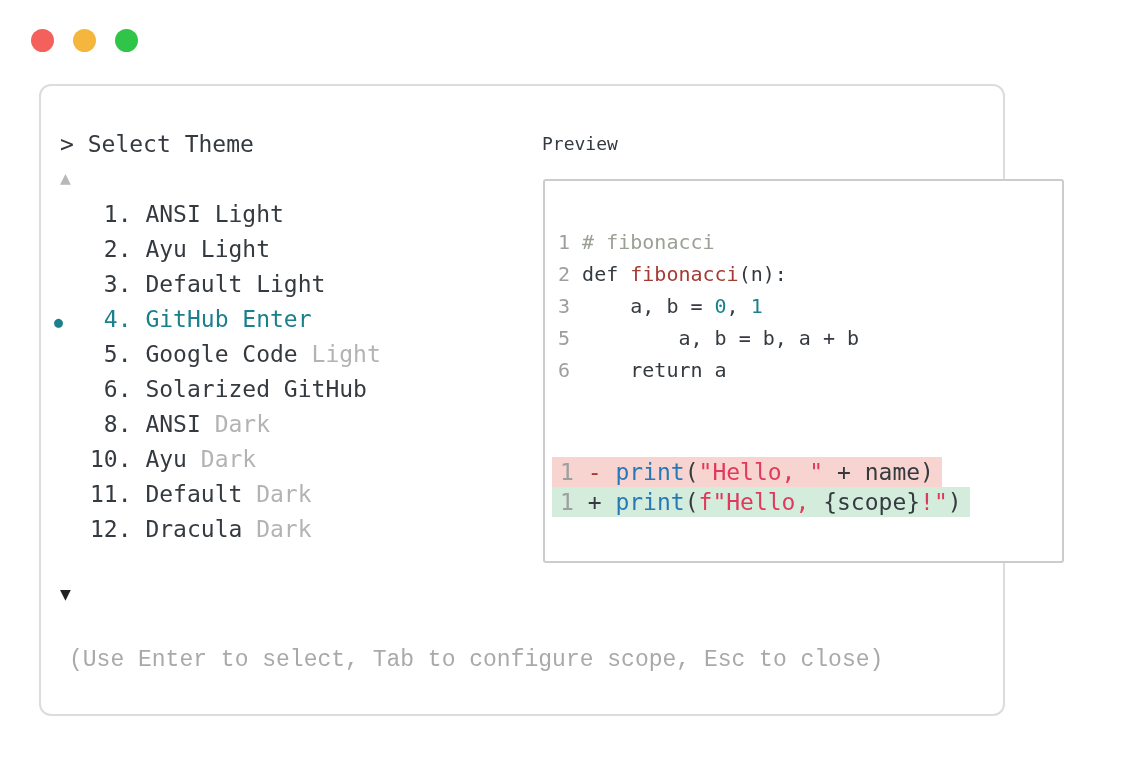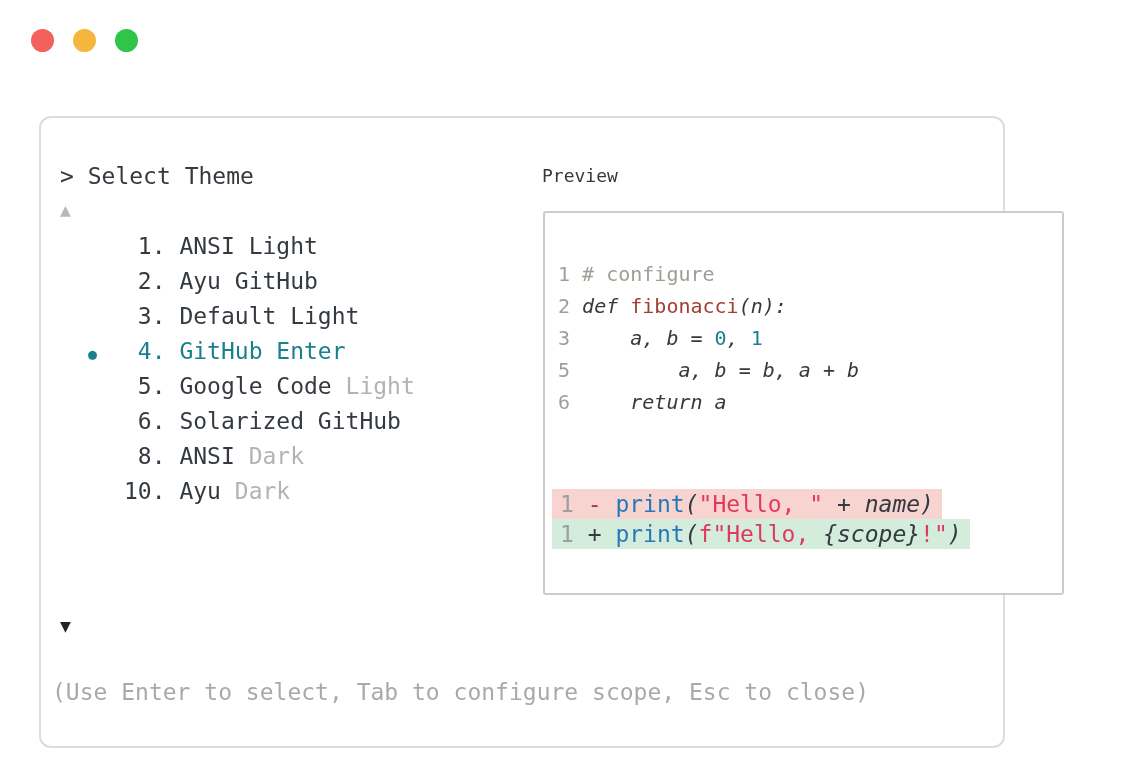--- a/index.html
+++ b/index.html
@@ -9,45 +9,45 @@
     font-family: "DejaVu Sans Mono", "Liberation Mono", monospace;
     color: var(--dark);
   }
   
   .dots { position: absolute; left: 31px; top: 29px; display: flex; gap: 19px; }
   .dot { width: 23px; height: 23px; border-radius: 50%; }
 
   
   .panel {
     position: absolute; left: 39px; top: 84px; width: 966px; height: 632px;
-    border: 2px solid var(--panel_border); border-radius: 12px; background: #fff; margin-top: 32px;
+    border: 2px solid var(--panel_border); border-radius: 12px; background: #fff;
   }
   .prompt {
     position: absolute; left: 19px; top: 42px;
     font-size: 23px; line-height: 32px; color: var(--dark); white-space: pre;
   }
   .arrow { position: absolute; left: 19px; font-size: 18px; line-height: 20px; }
   .arrow.up   { top: 82px;  color: var(--up_arrow); }
   .arrow.down { top: 498px; color: var(--down_arrow); }
 
-  #theme-list { position: absolute; left: 0; top: 112px; width: 500px; padding-left: 34px; }
+  #theme-list { position: absolute; left: 0; top: 112px; width: 500px; }
   .theme-row {
     white-space: pre; font-size: 23px; line-height: 32px;
     padding-left: 13px; color: var(--dark); cursor: default;
   }
   .theme-row .gutter {
     display: inline-block; width: 36px; font-size: 15px;
     color: var(--accent); vertical-align: baseline;
   }
   .theme-row .dim { color: var(--dim); }
   .theme-row.selected, .theme-row.selected .num, .theme-row.selected .main { color: var(--accent); }
 
   .hint {
-    position: absolute; left: 11px; top: 560px;
-    font-size: 23px; line-height: 28px; color: var(--hint); white-space: pre;
+    position: absolute; left: 28px; top: 560px;
+    font-size: 23px; line-height: 28px; color: var(--hint); white-space: pre; font-family: Liberation Mono, monospace;
   }
 
   
   .preview-label {
     position: absolute; left: 501px; top: 42px;
     font-size: 18px; line-height: 32px; color: var(--dark);
   }
   .preview-box {
     position: absolute; left: 502px; top: 93px; width: 521px; height: 384px;
     border: 2px solid var(--box_border); border-radius: 3px; background: #fff;
@@ -56,21 +56,21 @@
   .code-line { white-space: pre; font-size: 20px; line-height: 32px; }
   .code-line .lnum { color: var(--lnum); }
 
   #diff-lines { position: absolute; left: 7px; top: 276px; }
   .diff-line { white-space: pre; font-size: 23px; line-height: 30px; }
   .diff-line .bg { display: inline-block; padding: 0 8px; line-height: 30px; }
   .diff-line .bg.removed { background: var(--removed_bg); }
   .diff-line .bg.added   { background: var(--added_bg); }
   .diff-line .lnum { color: var(--lnum); }
 
-  .t-text    { color: var(--dark); font-style: italic; }
+  .t-text    { color: var(--dark); }
   .t-comment { color: var(--comment); }
   .t-func    { color: var(--func); }
   .t-num     { color: var(--num); }
   .t-builtin { color: var(--builtin); }
   .t-call    { color: var(--call); }
   .t-string  { color: var(--string); }
   .t-minus   { color: var(--minus); }
   .t-plus    { color: var(--plus); }
 </style>
 </head>
@@ -83,38 +83,40 @@
   </div>
 
 <div class="panel">
 
   <div class="prompt"><span>&gt;</span><span> </span><span>Select Theme</span></div>
 
   <div class="arrow up">▲</div>
 
   <div id="theme-list">
       <div class="theme-row"><span class="gutter"> </span><span class="num"> 1. </span><span class="main">ANSI Light</span></div>
-      <div class="theme-row"><span class="gutter"> </span><span class="num"> 2. </span><span class="main">Ayu GitHub</span></div>
+      <div class="theme-row"><span class="gutter"> </span><span class="num"> 2. </span><span class="main">Ayu Light</span></div>
       <div class="theme-row"><span class="gutter"> </span><span class="num"> 3. </span><span class="main">Default Light</span></div>
       <div class="theme-row selected"><span class="gutter">●</span><span class="num"> 4. </span><span class="main">GitHub Enter</span></div>
       <div class="theme-row"><span class="gutter"> </span><span class="num"> 5. </span><span class="main">Google Code</span><span class="dim"> Light</span></div>
       <div class="theme-row"><span class="gutter"> </span><span class="num"> 6. </span><span class="main">Solarized GitHub</span></div>
       <div class="theme-row"><span class="gutter"> </span><span class="num"> 8. </span><span class="main">ANSI</span><span class="dim"> Dark</span></div>
       <div class="theme-row"><span class="gutter"> </span><span class="num">10. </span><span class="main">Ayu</span><span class="dim"> Dark</span></div>
+      <div class="theme-row"><span class="gutter"> </span><span class="num">11. </span><span class="main">Default</span><span class="dim"> Dark</span></div>
+      <div class="theme-row"><span class="gutter"> </span><span class="num">12. </span><span class="main">Dracula</span><span class="dim"> Dark</span></div>
     </div>
 
   <div class="arrow down">▼</div>
 
   <div class="hint">(Use Enter to select, Tab to configure scope, Esc to close)</div>
 
   <div class="preview-label">Preview</div>
 
   <div class="preview-box">
     <div id="code-lines">
-        <div class="code-line"><span class="lnum">1</span> <span class="t-comment"># configure</span></div>
+        <div class="code-line"><span class="lnum">1</span> <span class="t-comment"># fibonacci</span></div>
         <div class="code-line"><span class="lnum">2</span> <span class="t-text">def </span><span class="t-func">fibonacci</span><span class="t-text">(n):</span></div>
         <div class="code-line"><span class="lnum">3</span> <span class="t-text">    a, b = </span><span class="t-num">0</span><span class="t-text">, </span><span class="t-num">1</span></div>
         <div class="code-line"><span class="lnum">5</span> <span class="t-text">        a, b = b, a + b</span></div>
         <div class="code-line"><span class="lnum">6</span> <span class="t-text">    return a</span></div>
       </div>
     <div id="diff-lines">
         <div class="diff-line"><span class="bg removed"><span class="lnum">1</span> <span class="t-minus">- </span><span class="t-call">print</span><span class="t-text">(</span><span class="t-string">"Hello, "</span><span class="t-text"> + name)</span></span></div>
         <div class="diff-line"><span class="bg added"><span class="lnum">1</span> <span class="t-plus">+ </span><span class="t-call">print</span><span class="t-text">(</span><span class="t-string">f"Hello, </span><span class="t-text">{scope}</span><span class="t-string">!"</span><span class="t-text">)</span></span></div>
       </div>
   </div>

